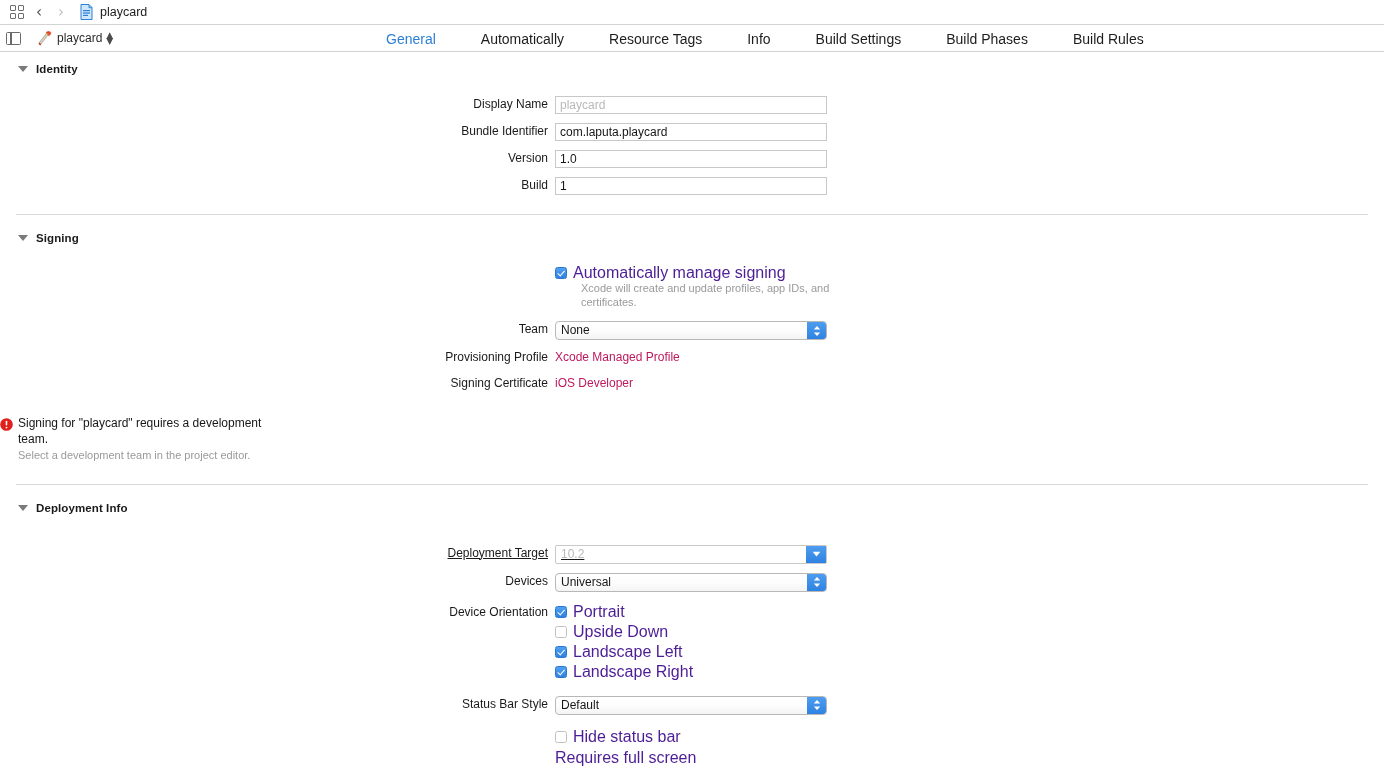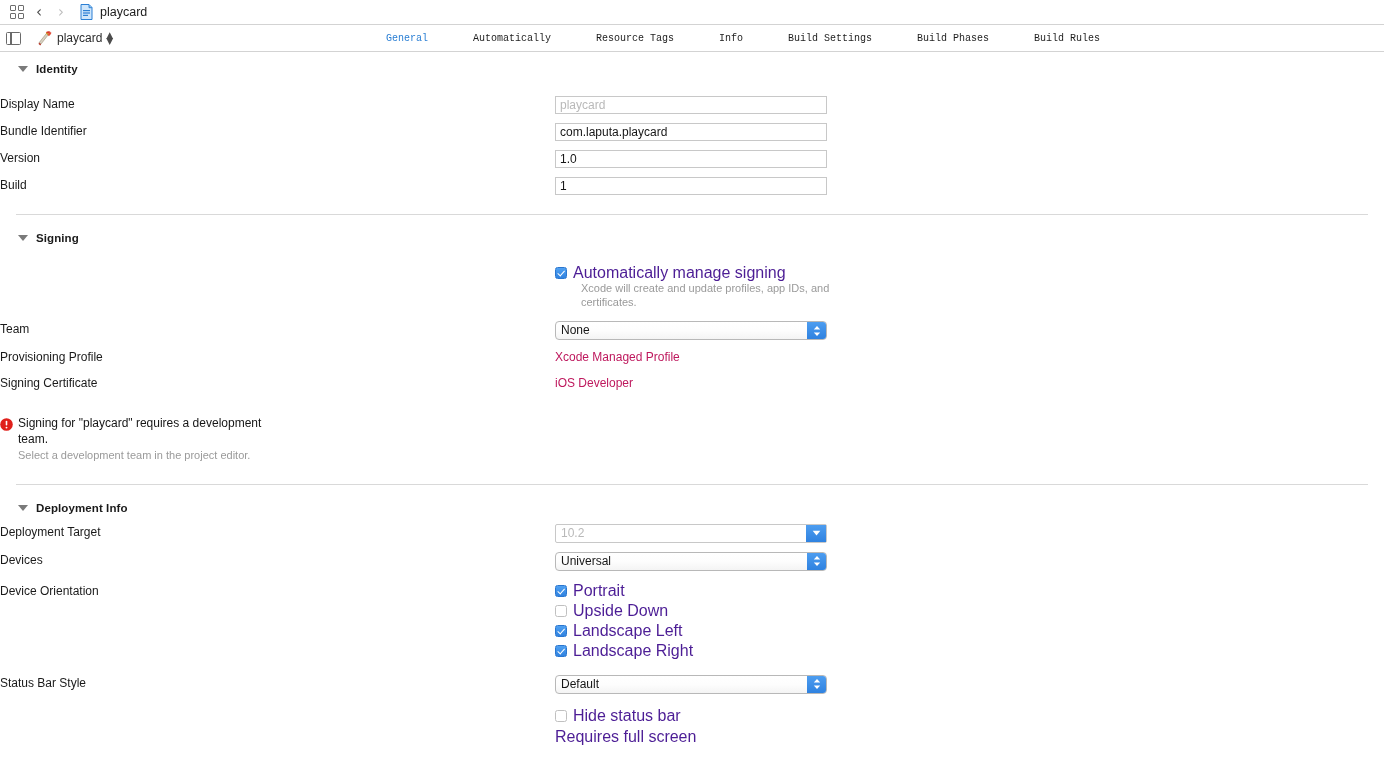--- a/index.html
+++ b/index.html
@@ -57,26 +57,25 @@
     width: 1.3px; background:#6a6a6a;
   }
   .target-icon { margin-left: 16px; width: 16px; height: 16px; flex: none; }
   .target-name { margin-left: 4px; font-size: 12px; color: #2b2b2b; }
   .steppr { margin-left: 4px; font-size: 9px; color: #4c4c4c; line-height: 1;
             display:flex; flex-direction:column; font-family:"DejaVu Sans", sans-serif; }
   .steppr span { line-height: 6px; }
 
   .tabs { position: absolute; left: 386px; top: 0; height: 27px; display: flex; align-items: center; }
   .tab {
-    font-size: 10px;
+    font-size: 14px;
     color: #1d1d1d;
     padding: 0 0;
     margin-right: 45px;
     white-space: nowrap;
-    font-family: Liberation Mono, monospace;
   }
   .tab.active { color: #2b7fd4; }
   .tab:last-child { margin-right: 0; }
 
   
   .content { position: relative; height: 721px; overflow: hidden; }
 
   .section-head {
     display: flex; align-items: center;
     padding-left: 18px;
@@ -89,26 +88,27 @@
     border-top: 6px solid #7a7a7a;
     margin-right: 8px;
   }
   .section-title { font-size: 11.5px; font-weight: bold; color: #1a1a1a; letter-spacing: 0.1px;}
 
   .divider { height: 1px; background: #d9d9d9; margin: 0 16px; }
 
   .row { display: flex; align-items: flex-start; }
   .lbl {
     width: 555px;
-    text-align: left;
+    text-align: right;
     padding-right: 7px;
     font-size: 12px;
     color: #1a1a1a;
     flex: none;
     line-height: 17px;
+    padding-left: 32px;
   }
   .ctl { width: 272px; flex: none; }
 
   
   .tf {
     width: 272px; height: 18px;
     border: 1px solid #c8c8c8;
     background: #fff;
     font-family: "Liberation Sans", sans-serif;
     font-size: 12px;
@@ -335,21 +335,21 @@
     </div>
   </div>
 
   <div class="divider" style="margin-top:21px;"></div>
 
   <div class="section-head" style="margin-top:13px;">
     <span class="tri"></span>
     <span class="section-title">Deployment Info</span>
   </div>
 
-  <div class="row" style="margin-top:6px;">
+  <div class="row" style="margin-top:27px;text-decoration:underline;">
     <div class="lbl">Deployment Target</div>
     <div class="ctl">
       <div class="popup square disabled">
         <span class="popup-val">10.2</span>
         <span class="arrowbox">
           <svg class="chev" style="width:9px;height:6px;" viewBox="0 0 9 6">
               <path d="M4.5 5.4 L0.7 0.8 H8.3 Z" fill="#fff"></path>
             </svg>
         </span>
       </div>

